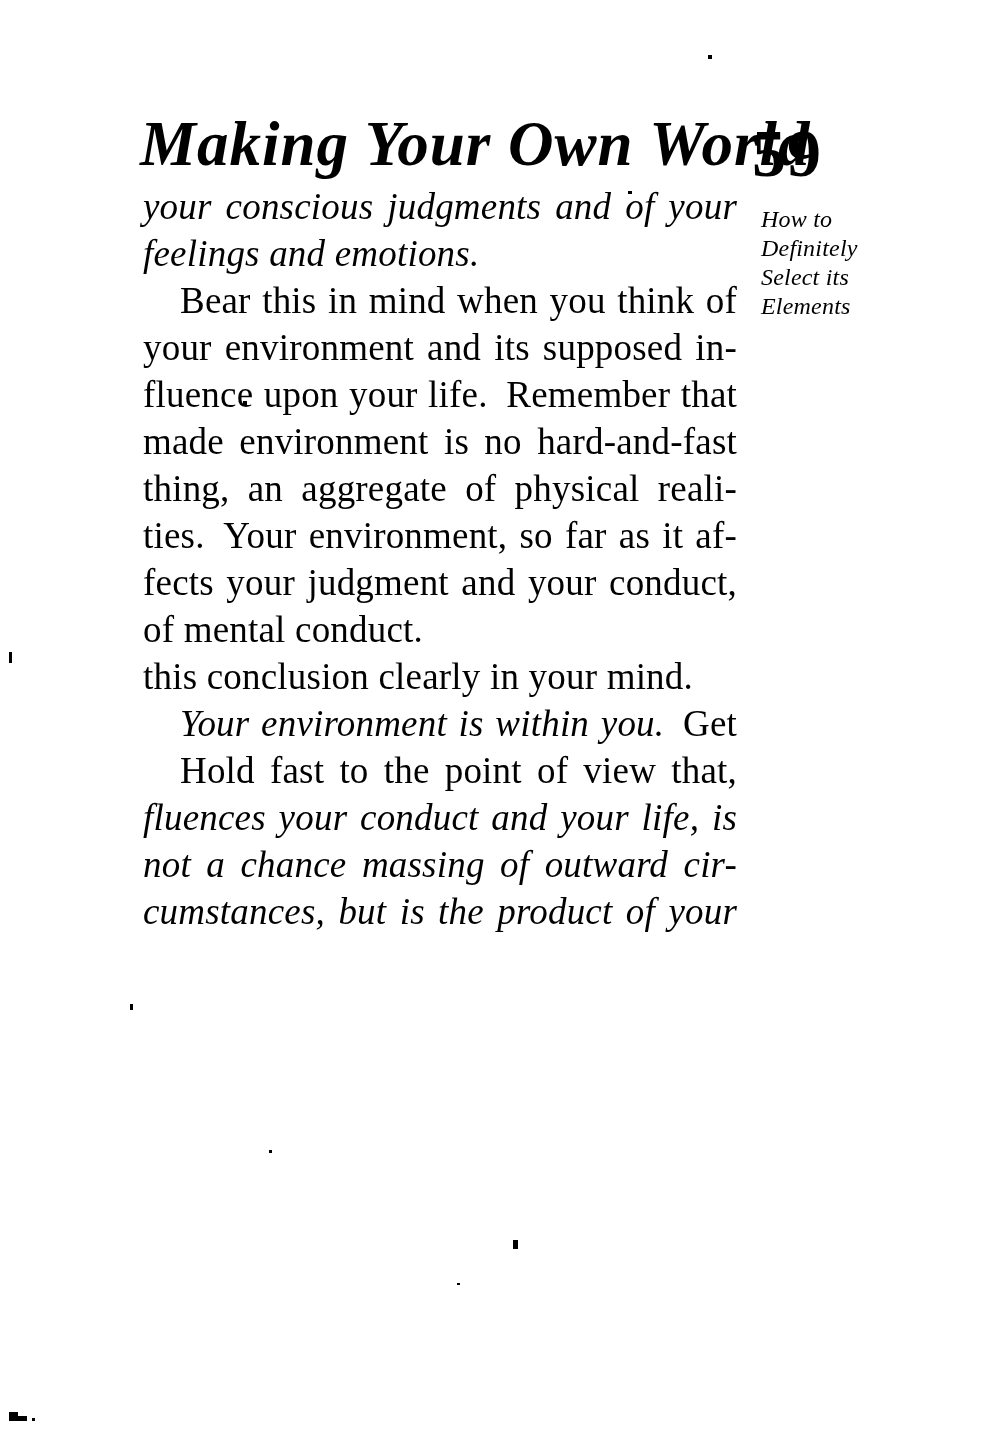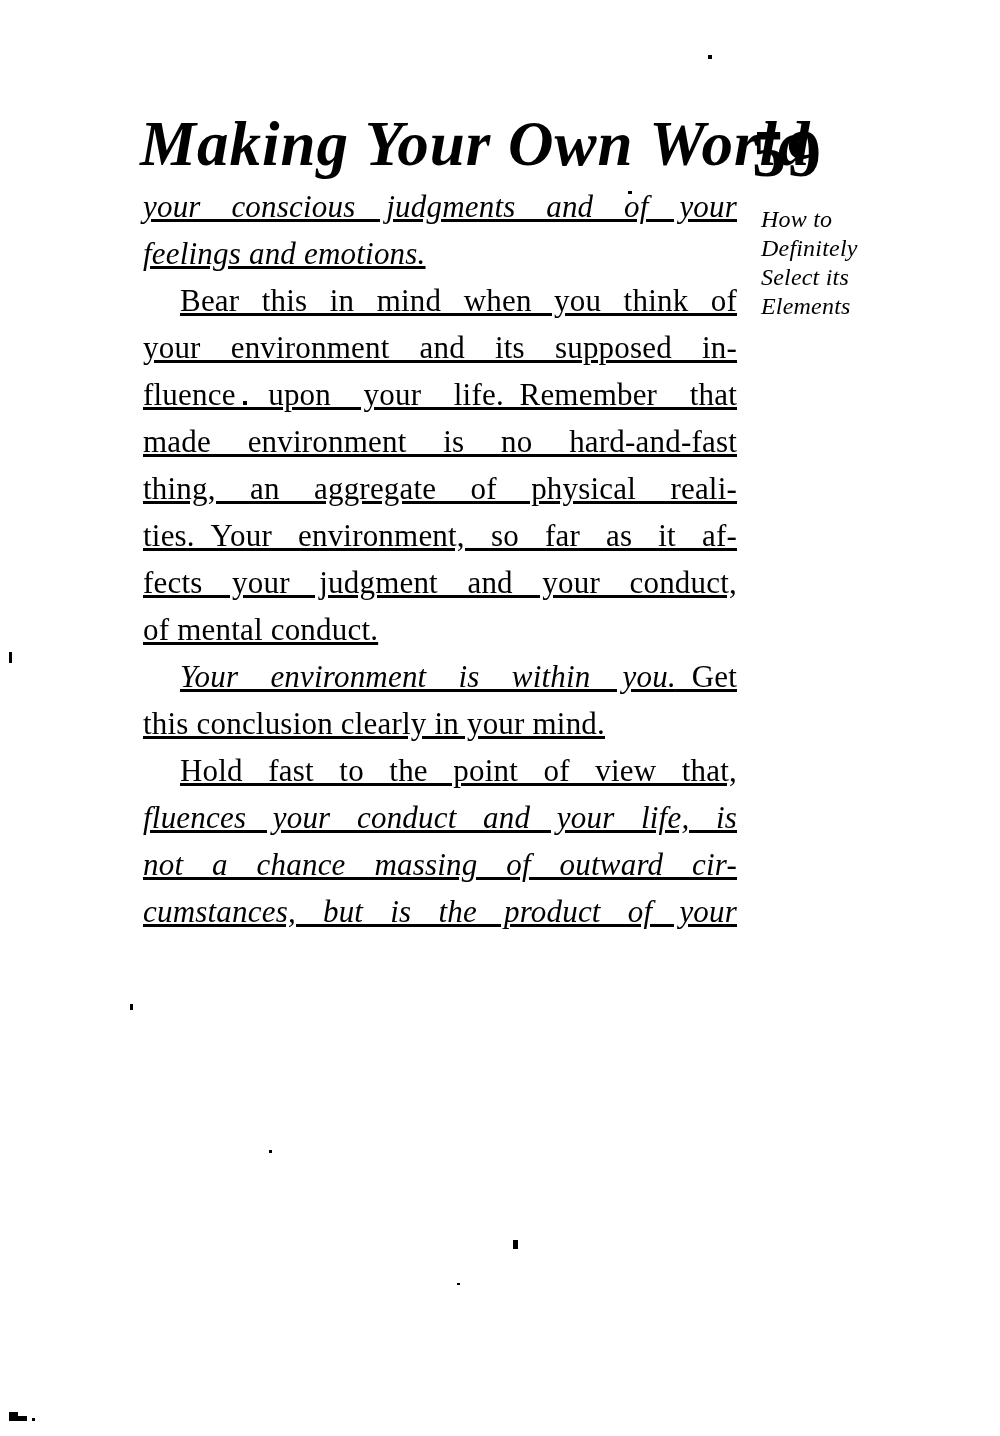--- a/index.html
+++ b/index.html
@@ -27,25 +27,24 @@
   .margin-note{
     position:absolute;left:761px;top:205px;width:130px;
     font-style:italic;font-size:24px;line-height:29px;
     letter-spacing:0.2px;
   }
   .body-col{
     position:absolute;left:143px;top:183px;width:594px;
   }
   .line{
     height:47px;line-height:47px;
-    font-size:31px;
+    font-size:37px;
     letter-spacing:0.2px;
     white-space:normal;
     text-align:left;
-    text-decoration:underline;
   }
   .line.just{
     text-align:justify;
     text-align-last:justify;
   }
   .line.ind{
     padding-left:37px;
   }
   .line .it{font-style:italic;text-align:right;}
   .speck{
@@ -74,22 +73,22 @@
       <div class="line just"><span class="it">your conscious judgments and of your</span></div>
       <div class="line"><span class="it">feelings and emotions.</span></div>
       <div class="line just ind"><span>Bear this in mind when you think of</span></div>
       <div class="line just"><span>your environment and its supposed in-</span></div>
       <div class="line just"><span>fluence upon your life. Remember that</span></div>
       <div class="line just"><span>made environment is no hard-and-fast</span></div>
       <div class="line just"><span>thing, an aggregate of physical reali-</span></div>
       <div class="line just"><span>ties. Your environment, so far as it af-</span></div>
       <div class="line just"><span>fects your judgment and your conduct,</span></div>
       <div class="line"><span>of mental conduct.</span></div>
+      <div class="line"><span>this conclusion clearly in your mind.</span></div>
       <div class="line just ind"><span class="it">Your environment is within you.</span><span> Get</span></div>
-      <div class="line"><span>this conclusion clearly in your mind.</span></div>
       <div class="line just ind"><span>Hold fast to the point of view that,</span></div>
       <div class="line just"><span class="it">fluences your conduct and your life, is</span></div>
       <div class="line just"><span class="it">not a chance massing of outward cir-</span></div>
       <div class="line just"><span class="it">cumstances, but is the product of your</span></div>
     </div>
 
   <div>
       <div class="speck" style="left: 628px; top: 191px; width: 4px; height: 3px;"></div>
       <div class="speck" style="left: 708px; top: 55px; width: 4px; height: 4px;"></div>
       <div class="speck" style="left: 243px; top: 401px; width: 4px; height: 4px;"></div>

